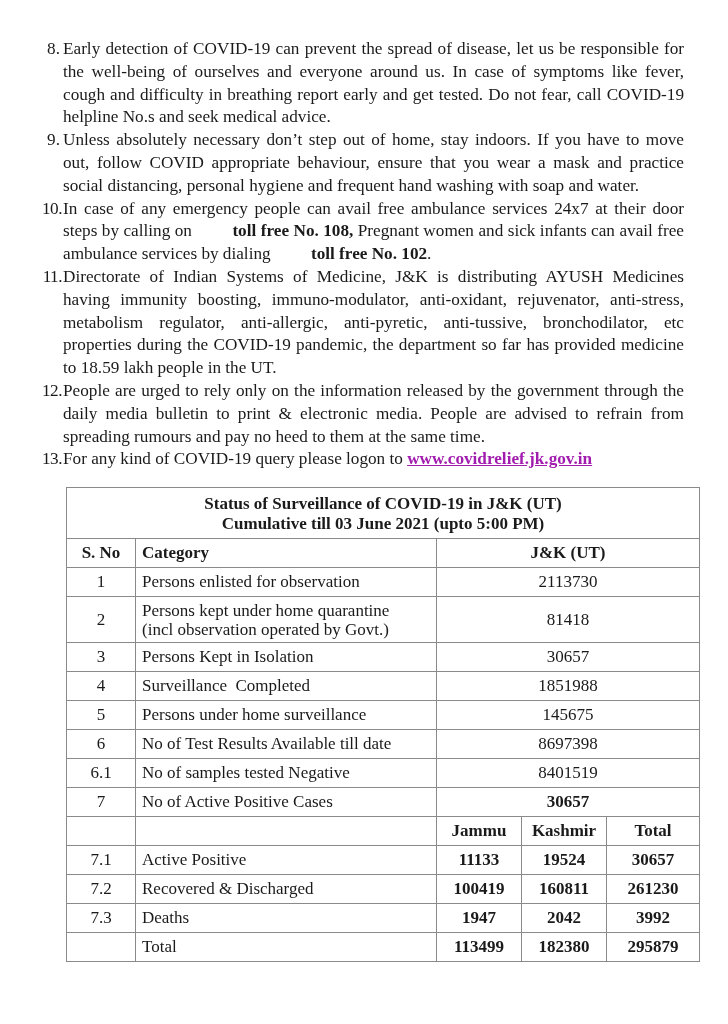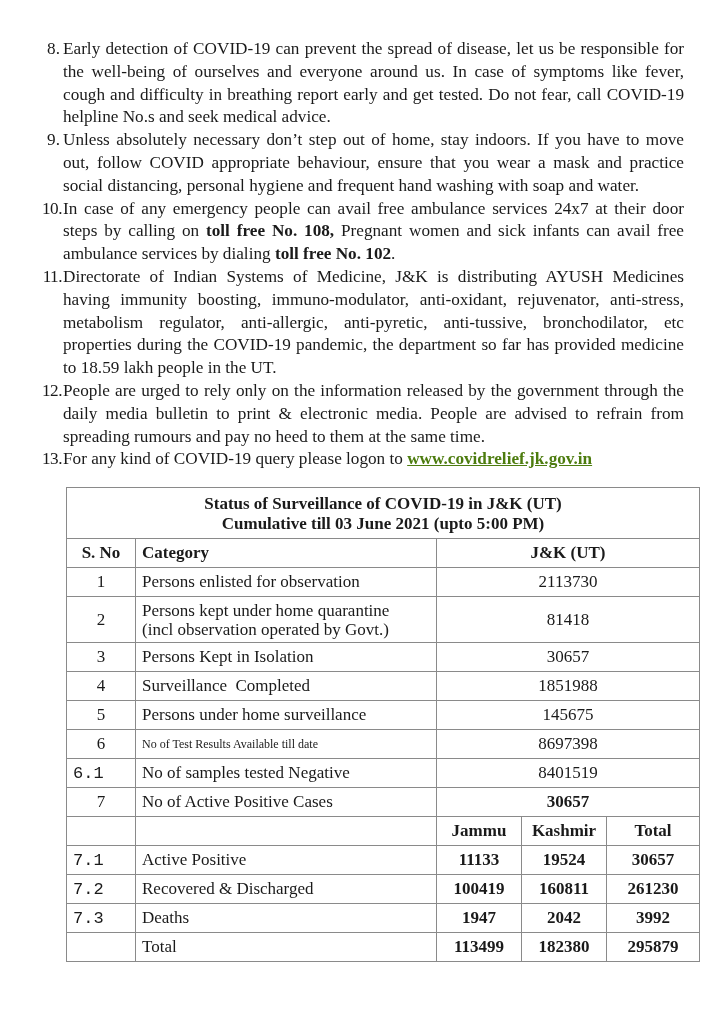--- a/index.html
+++ b/index.html
@@ -5,35 +5,35 @@
   html, body { margin: 0; padding: 0; background: #ffffff; }
   body {
     width: 728px; height: 1024px; overflow: hidden; position: relative;
     font-family: "Liberation Serif", "DejaVu Serif", serif;
     color: #1a1a1a;
   }
   .advisory { position: absolute; left: 18px; top: 38px; width: 666px; }
   .adv-item { position: relative; padding-left: 45px; font-size: 17.2px; line-height: 22.8px; text-align: justify; margin: 0; }
   .adv-num { position: absolute; left: 0; top: 0; width: 42px; text-align: right; }
   .adv-num.two { letter-spacing: -0.5px; width: 44px; text-align: right; }
-  .bold { font-weight: bold; }
-  .link { font-weight: bold; text-decoration: underline; color: #4d7c0f; }
+  .bold { font-weight: bold; margin-left: 36px; }
+  .link { font-weight: bold; text-decoration: underline; color: #a21caf; }
 
   .surv-table {
     position: absolute; left: 66px; top: 487px; width: 633px;
     border-collapse: collapse; font-size: 17px; table-layout: fixed; padding-left: 36px;
   }
   .surv-table td { border: 1.5px solid #8a8a8a; padding: 0 6px; vertical-align: middle; }
   .surv-table .title-cell { text-align: center; font-weight: bold; height: 48px; line-height: 20px; padding-top: 2px; }
-  .c-sno { text-align: left; padding-right: 6px !important; font-family: Liberation Mono, monospace; }
+  .c-sno { text-align: center; padding-right: 6px !important; }
   .c-sno-center { text-align: center; }
   .c-val { text-align: center; }
   .hdr { font-weight: bold; }
   .b { font-weight: bold; }
-  .small { font-size: 12px; }
+  .small { font-size: 17px; }
   tr.r { height: 29px; margin-left: 36px; }
   tr.r2 { height: 46px; line-height: 19px; }
 </style>
 </head>
 <body>
 
 <div class="advisory">
   <p class="adv-item">
     <span class="adv-num">8.</span>
     <span>Early detection of COVID-19 can prevent the spread of disease, let us be responsible for the well-being of ourselves and everyone around us. In case of symptoms like fever, cough and difficulty in breathing report early and get tested. Do not fear, call COVID-19 helpline No.s and seek medical advice.</span>

